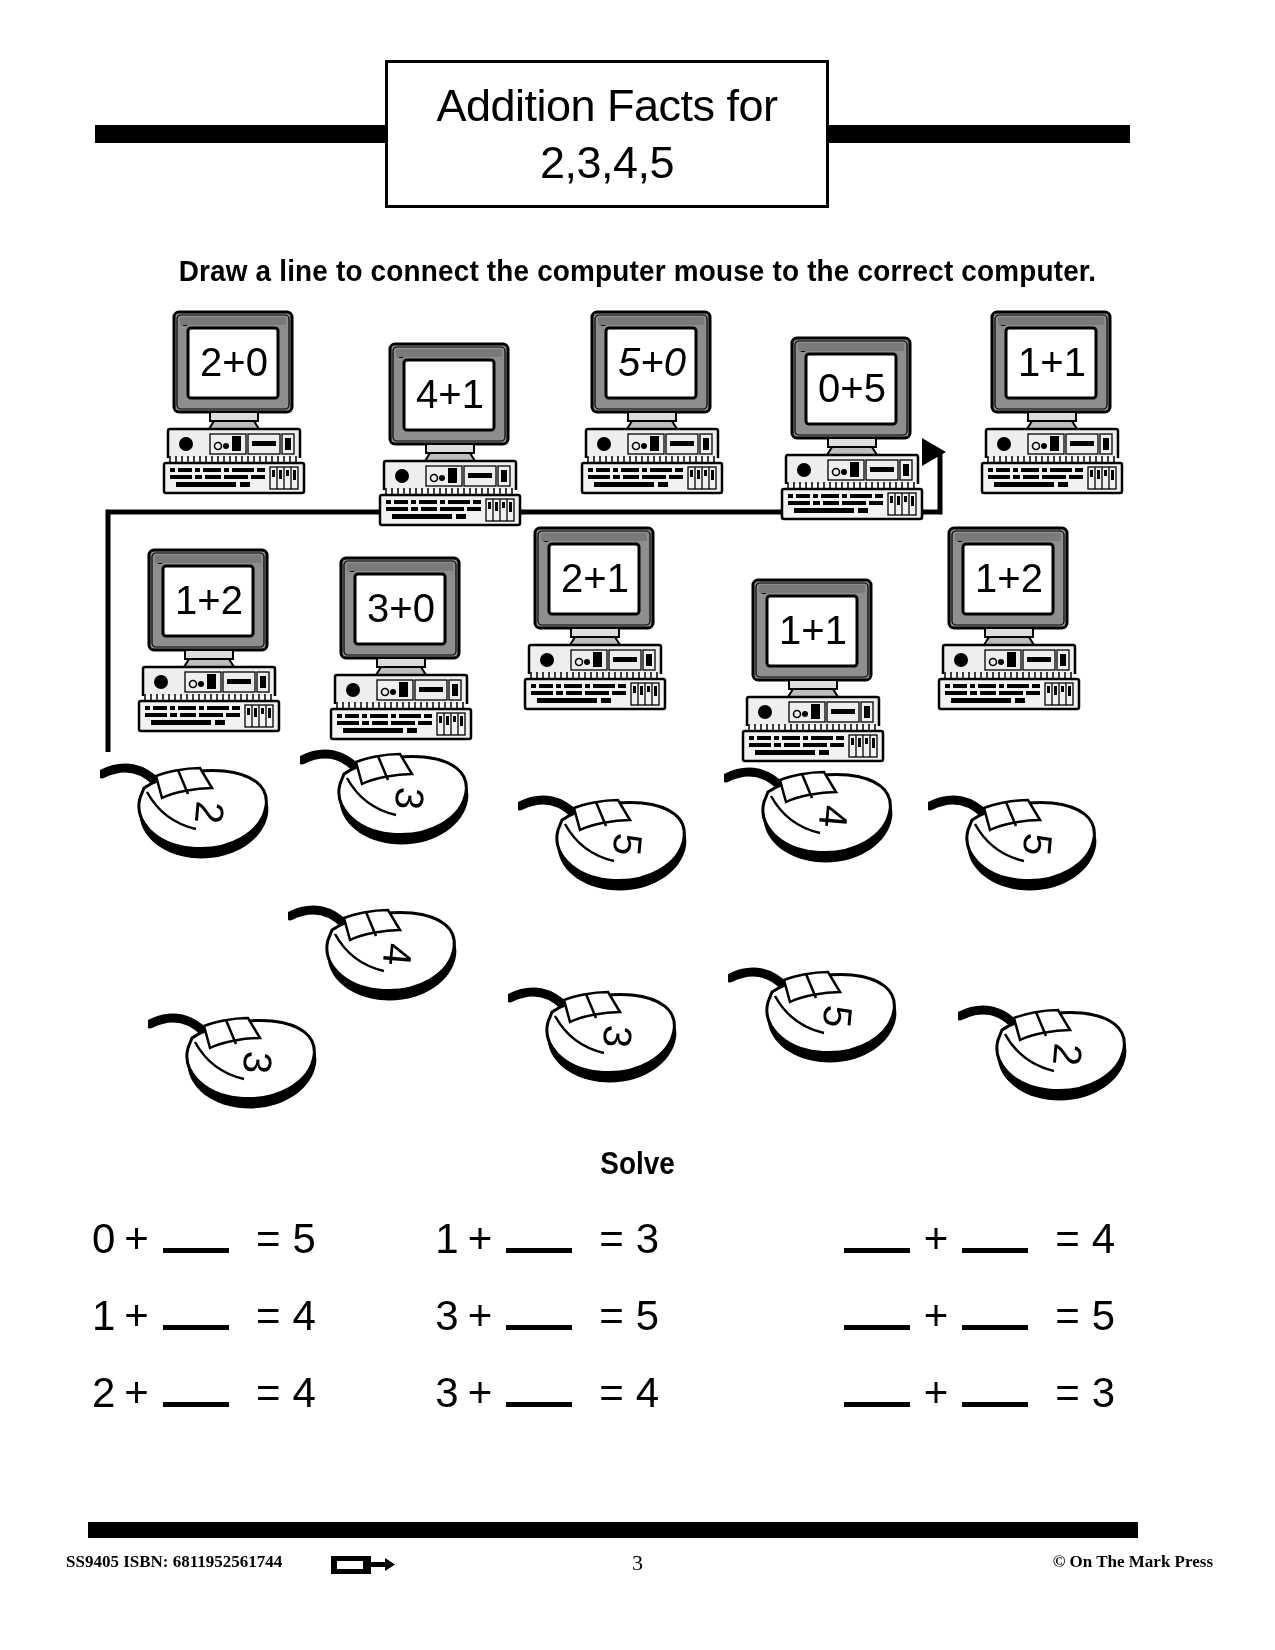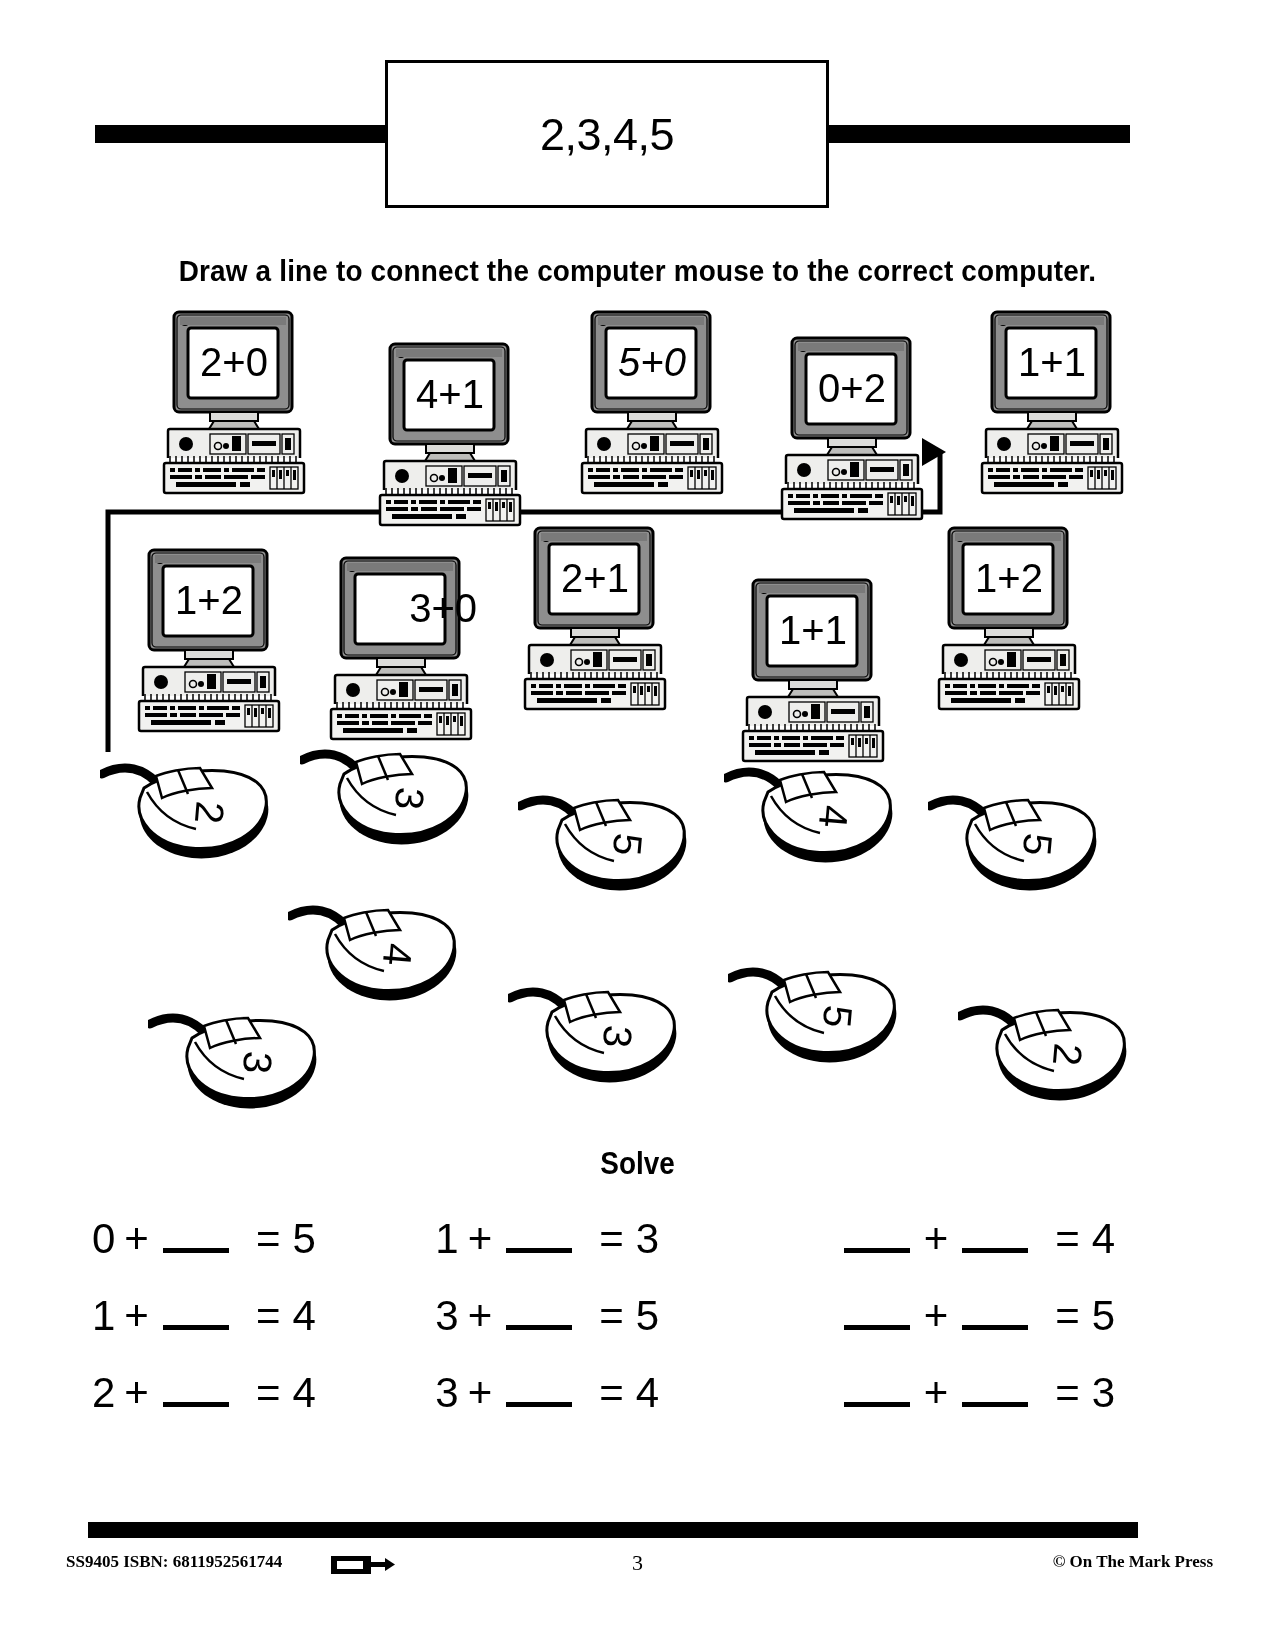--- a/index.html
+++ b/index.html
@@ -191,20 +191,21 @@
     font-size: 17px;
     font-weight: 700;
   }
 </style>
 </head>
 <body>
 
 <div id="header-band"></div>
 
 <div id="title-box">
+  <div class="t-line">Addition Facts for</div>
   <div class="t-line">2,3,4,5</div>
 </div>
 
 <div id="instruction">Draw a line to connect the computer mouse to the correct computer.</div>
 
 <svg id="connector" viewBox="0 0 1275 560">
   <polyline points="108,452 108,212 940,212 940,152" fill="none" stroke="#000" stroke-width="5"></polyline>
   <polygon points="940,146 926,170 954,170" fill="#000" transform="rotate(90 940 152)"></polygon>
 </svg>
 
@@ -640,21 +641,21 @@
       <line x1="133" y1="11" x2="133" y2="33"></line>
     </g>
     <g fill="#000">
       <rect x="114" y="14" width="3" height="7"></rect>
             <rect x="121" y="14" width="3" height="9"></rect>
       <rect x="128" y="14" width="3" height="6"></rect>
             <rect x="135" y="14" width="3" height="10"></rect>
     </g>
   </svg>
       </div>
-      <div class="comp-expr" style="top: 30px; font-size: 40px;">0+2</div>
+      <div class="comp-expr" style="top: 30px; font-size: 40px;">0+5</div>
     </div>
     <div class="computer" style="left: 976px; top: 310px;">
       <div>
   <svg width="152" height="148" viewBox="0 0 152 148">
 
     <rect x="16" y="2" width="118" height="100" rx="5" fill="#8e8e8e" stroke="#000" stroke-width="3"></rect>
     <rect x="19" y="5" width="112" height="94" rx="4" fill="none" stroke="#000" stroke-width="1.2"></rect>
     <circle cx="27" cy="12" r="4" fill="#000"></circle>
 
     <rect x="22" y="7" width="106" height="8" fill="#7a7a7a"></rect>
@@ -970,21 +971,21 @@
       <line x1="133" y1="11" x2="133" y2="33"></line>
     </g>
     <g fill="#000">
       <rect x="114" y="14" width="3" height="7"></rect>
             <rect x="121" y="14" width="3" height="9"></rect>
       <rect x="128" y="14" width="3" height="6"></rect>
             <rect x="135" y="14" width="3" height="10"></rect>
     </g>
   </svg>
       </div>
-      <div class="comp-expr" style="top: 30px; font-size: 40px; text-align: right;">3+0</div>
+      <div class="comp-expr" style="top: 30px; font-size: 40px;">3+0</div>
     </div>
     <div class="computer" style="left: 519px; top: 526px;">
       <div>
   <svg width="152" height="148" viewBox="0 0 152 148">
 
     <rect x="16" y="2" width="118" height="100" rx="5" fill="#8e8e8e" stroke="#000" stroke-width="3"></rect>
     <rect x="19" y="5" width="112" height="94" rx="4" fill="none" stroke="#000" stroke-width="1.2"></rect>
     <circle cx="27" cy="12" r="4" fill="#000"></circle>
 
     <rect x="22" y="7" width="106" height="8" fill="#7a7a7a"></rect>

